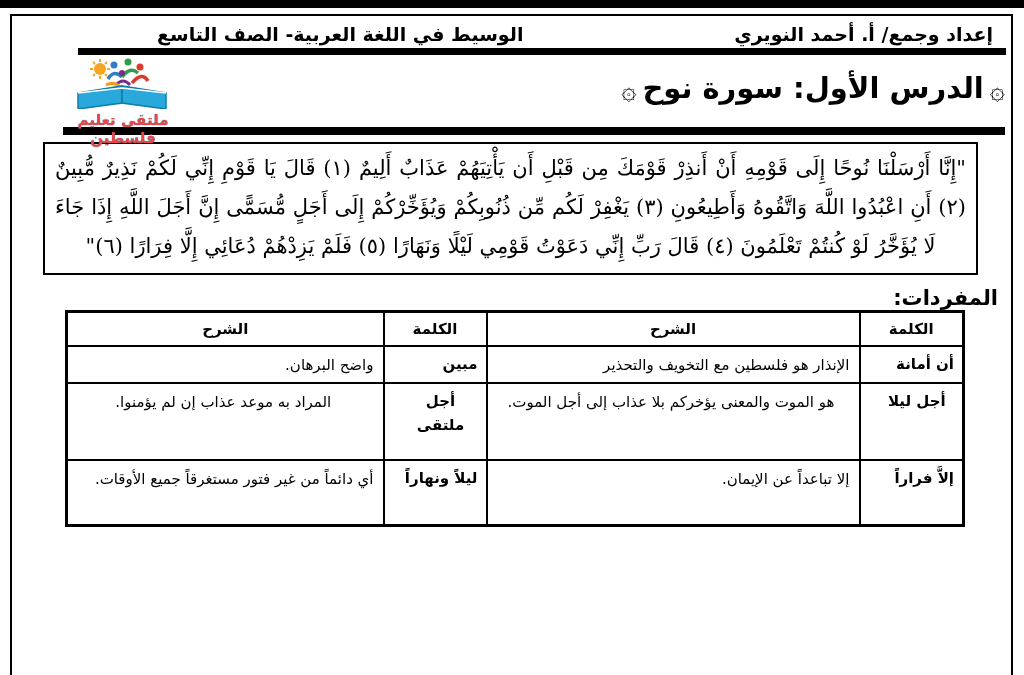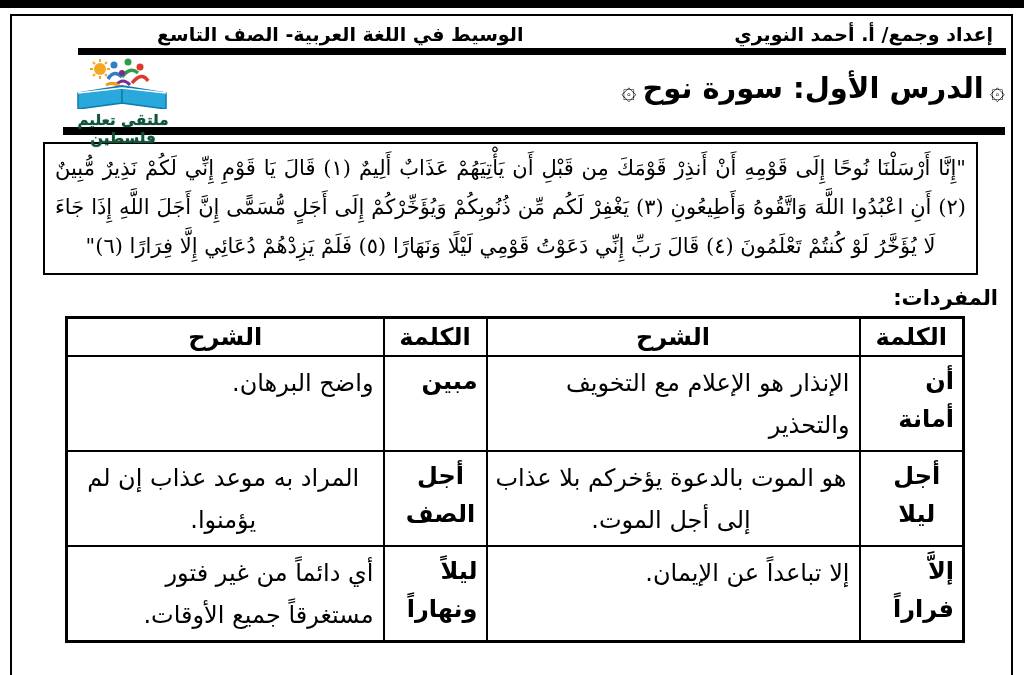--- a/index.html
+++ b/index.html
@@ -41,21 +41,21 @@
     margin-right: 6px; margin-left: 51px;
   }
   
   .title-band { position: relative; height: 72px; }
   .logo {
     position: absolute; left: 35px; top: 2px; width: 152px;
     text-align: center;
   }
   .logo-caption {
     display: block;
-    color: #14532d;
+    color: #ef4444;
     font-weight: bold;
     font-size: 15px;
     text-shadow: 0 0 1px #0b6f98;
     margin-top: -2px;
   }
   .lesson-title {
     text-align: right;
     font-size: 29px;
     font-weight: bold;
     padding-top: 16px;
@@ -77,32 +77,32 @@
   .verse-text {
     font-family: "DejaVu Serif", serif;
     font-size: 21px;
     line-height: 1.85;
     text-align: justify;
     text-align-last: center;
   }
   
   .vocab-heading {
     font-size: 21px; font-weight: bold;
-    padding: 11px 13px 6px 0;
+    padding: 11px 13px 0 0;
   }
   table.vocab {
     border-collapse: collapse;
     table-layout: fixed;
     width: 897px;
     margin-right: 46px;
     border: 3px solid #000;
   }
   table.vocab th, table.vocab td {
     border: 2px solid #000;
-    font-size: 24px;
+    font-size: 15px;
     vertical-align: top;
   }
   table.vocab th {
     text-align: center; font-weight: bold;
     height: 35px; padding: 4px 4px;
     vertical-align: middle;
   }
   td.word {
     font-weight: bold;
     text-align: right;
@@ -192,28 +192,28 @@
       <tr>
         <th>الكلمة</th>
         <th>الشرح</th>
         <th>الكلمة</th>
         <th>الشرح</th>
       </tr>
     </thead>
     <tbody>
       <tr class="r1">
         <td class="word">أن أمانة</td>
-        <td class="expl">الإنذار هو الإعلام مع التخويف والتحذير</td>
+        <td class="expl">الإنذار هو فلسطين مع التخويف والتحذير</td>
         <td class="word">مبين</td>
         <td class="expl">واضح البرهان.</td>
       </tr>
       <tr class="r2">
         <td class="word">أجل ليلا</td>
-        <td class="expl">هو الموت بالدعوة يؤخركم بلا عذاب إلى أجل الموت.</td>
-        <td class="word">أجل الصف</td>
+        <td class="expl">هو الموت والمعنى يؤخركم بلا عذاب إلى أجل الموت.</td>
+        <td class="word">أجل ملتقى</td>
         <td class="expl">المراد به موعد عذاب إن لم يؤمنوا.</td>
       </tr>
       <tr class="r3">
         <td class="word">إلاَّ فراراً</td>
         <td class="expl">إلا تباعداً عن الإيمان.</td>
         <td class="word">ليلاً ونهاراً</td>
         <td class="expl">أي دائماً من غير فتور مستغرقاً جميع الأوقات.</td>
       </tr>
     </tbody>
   </table>

